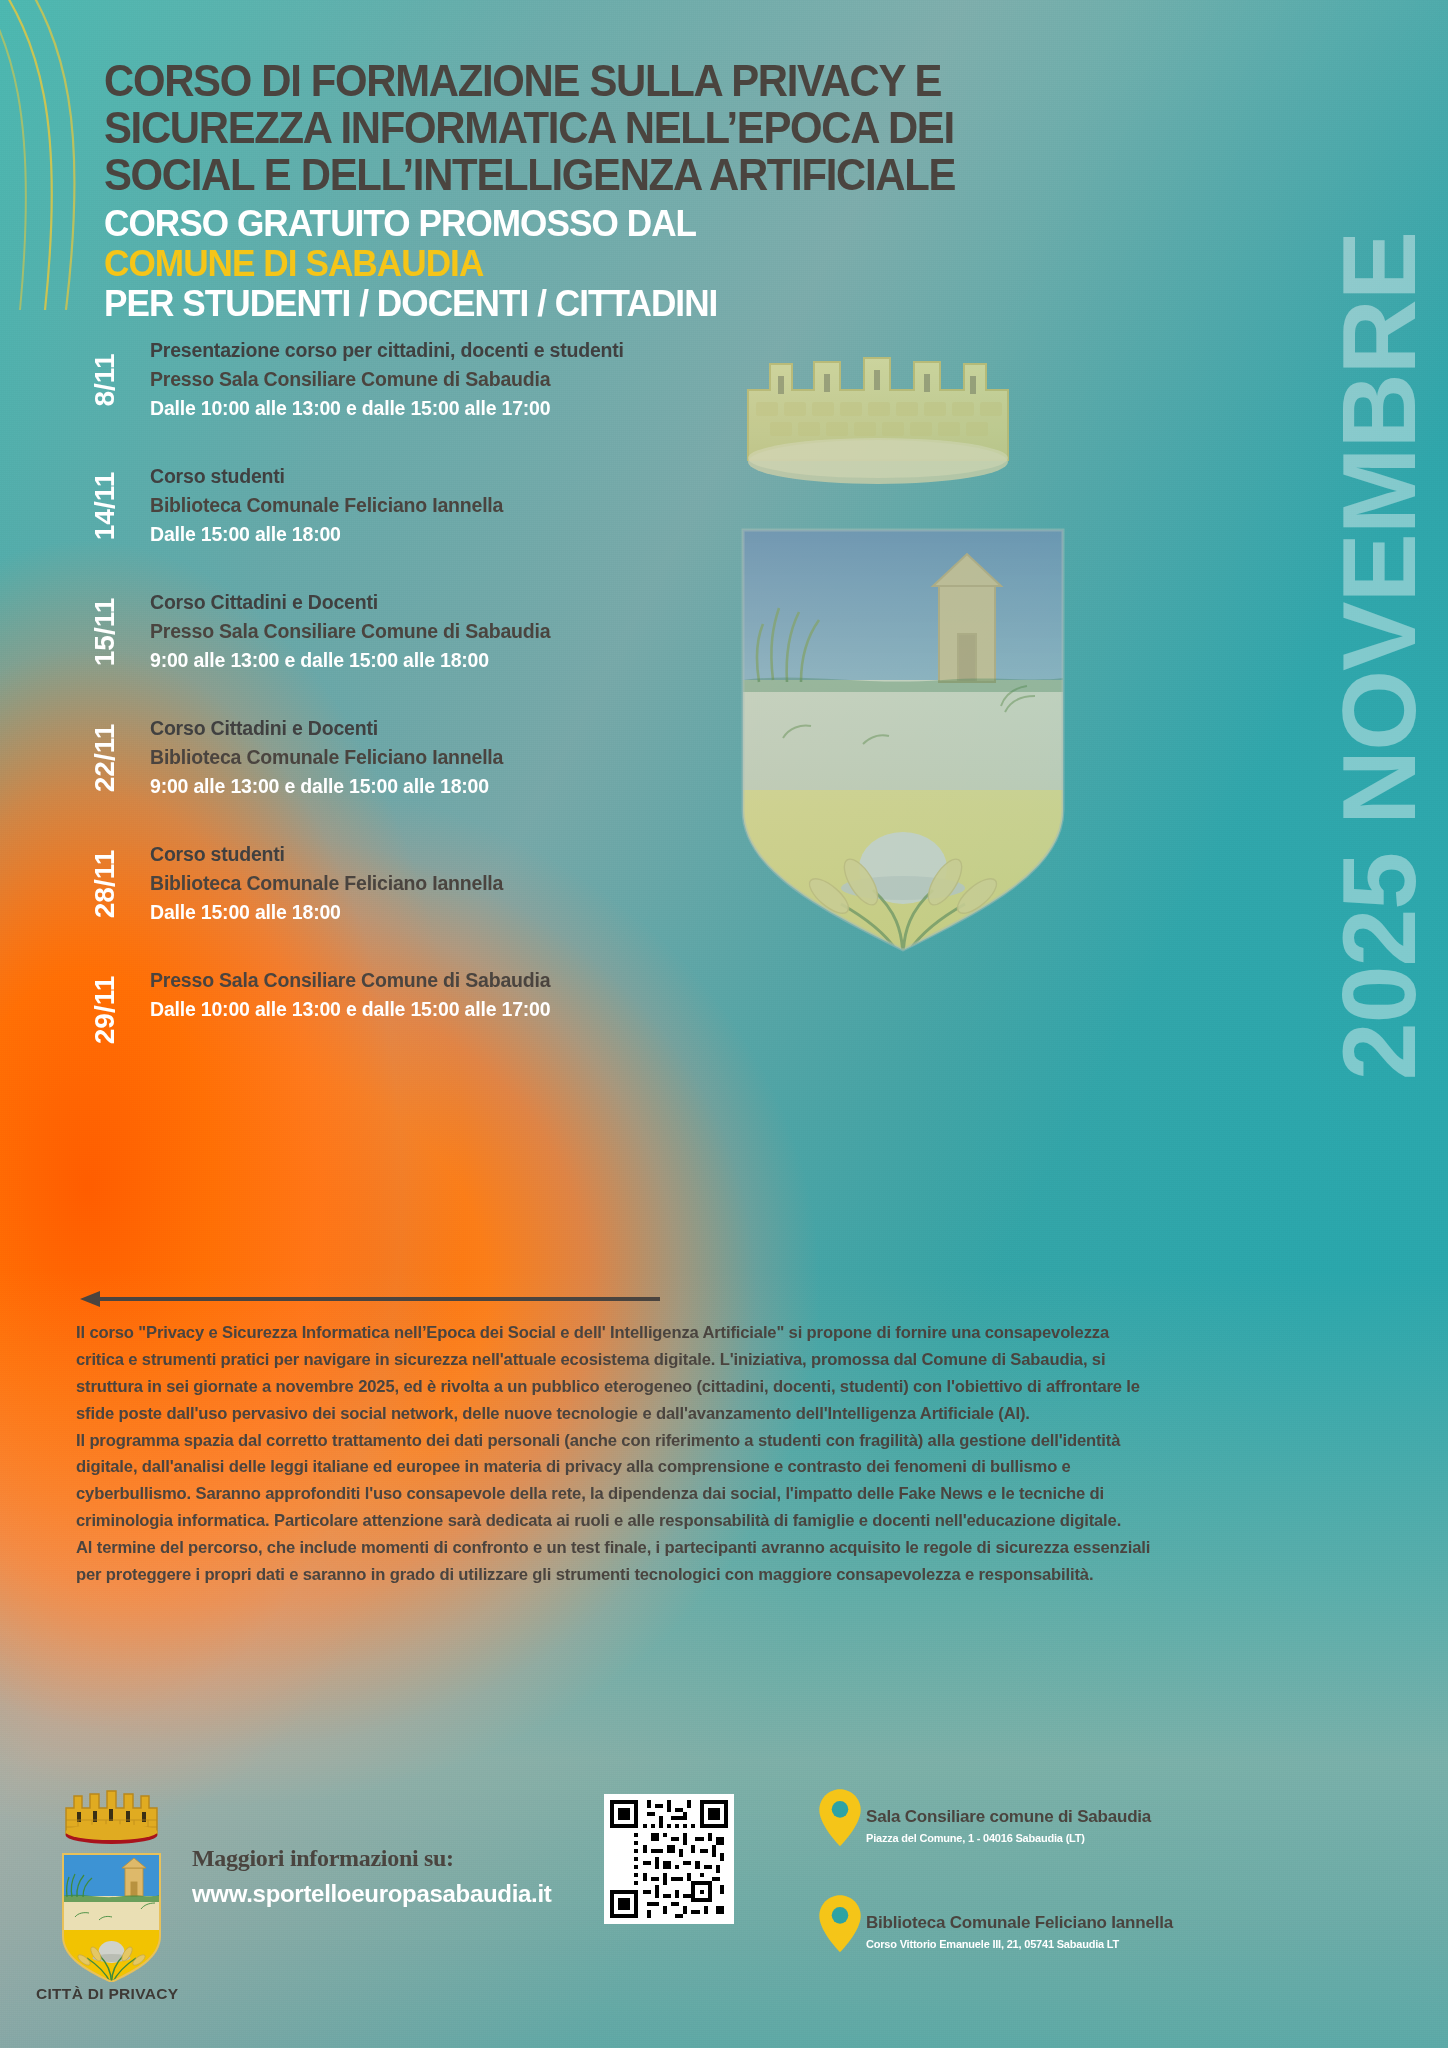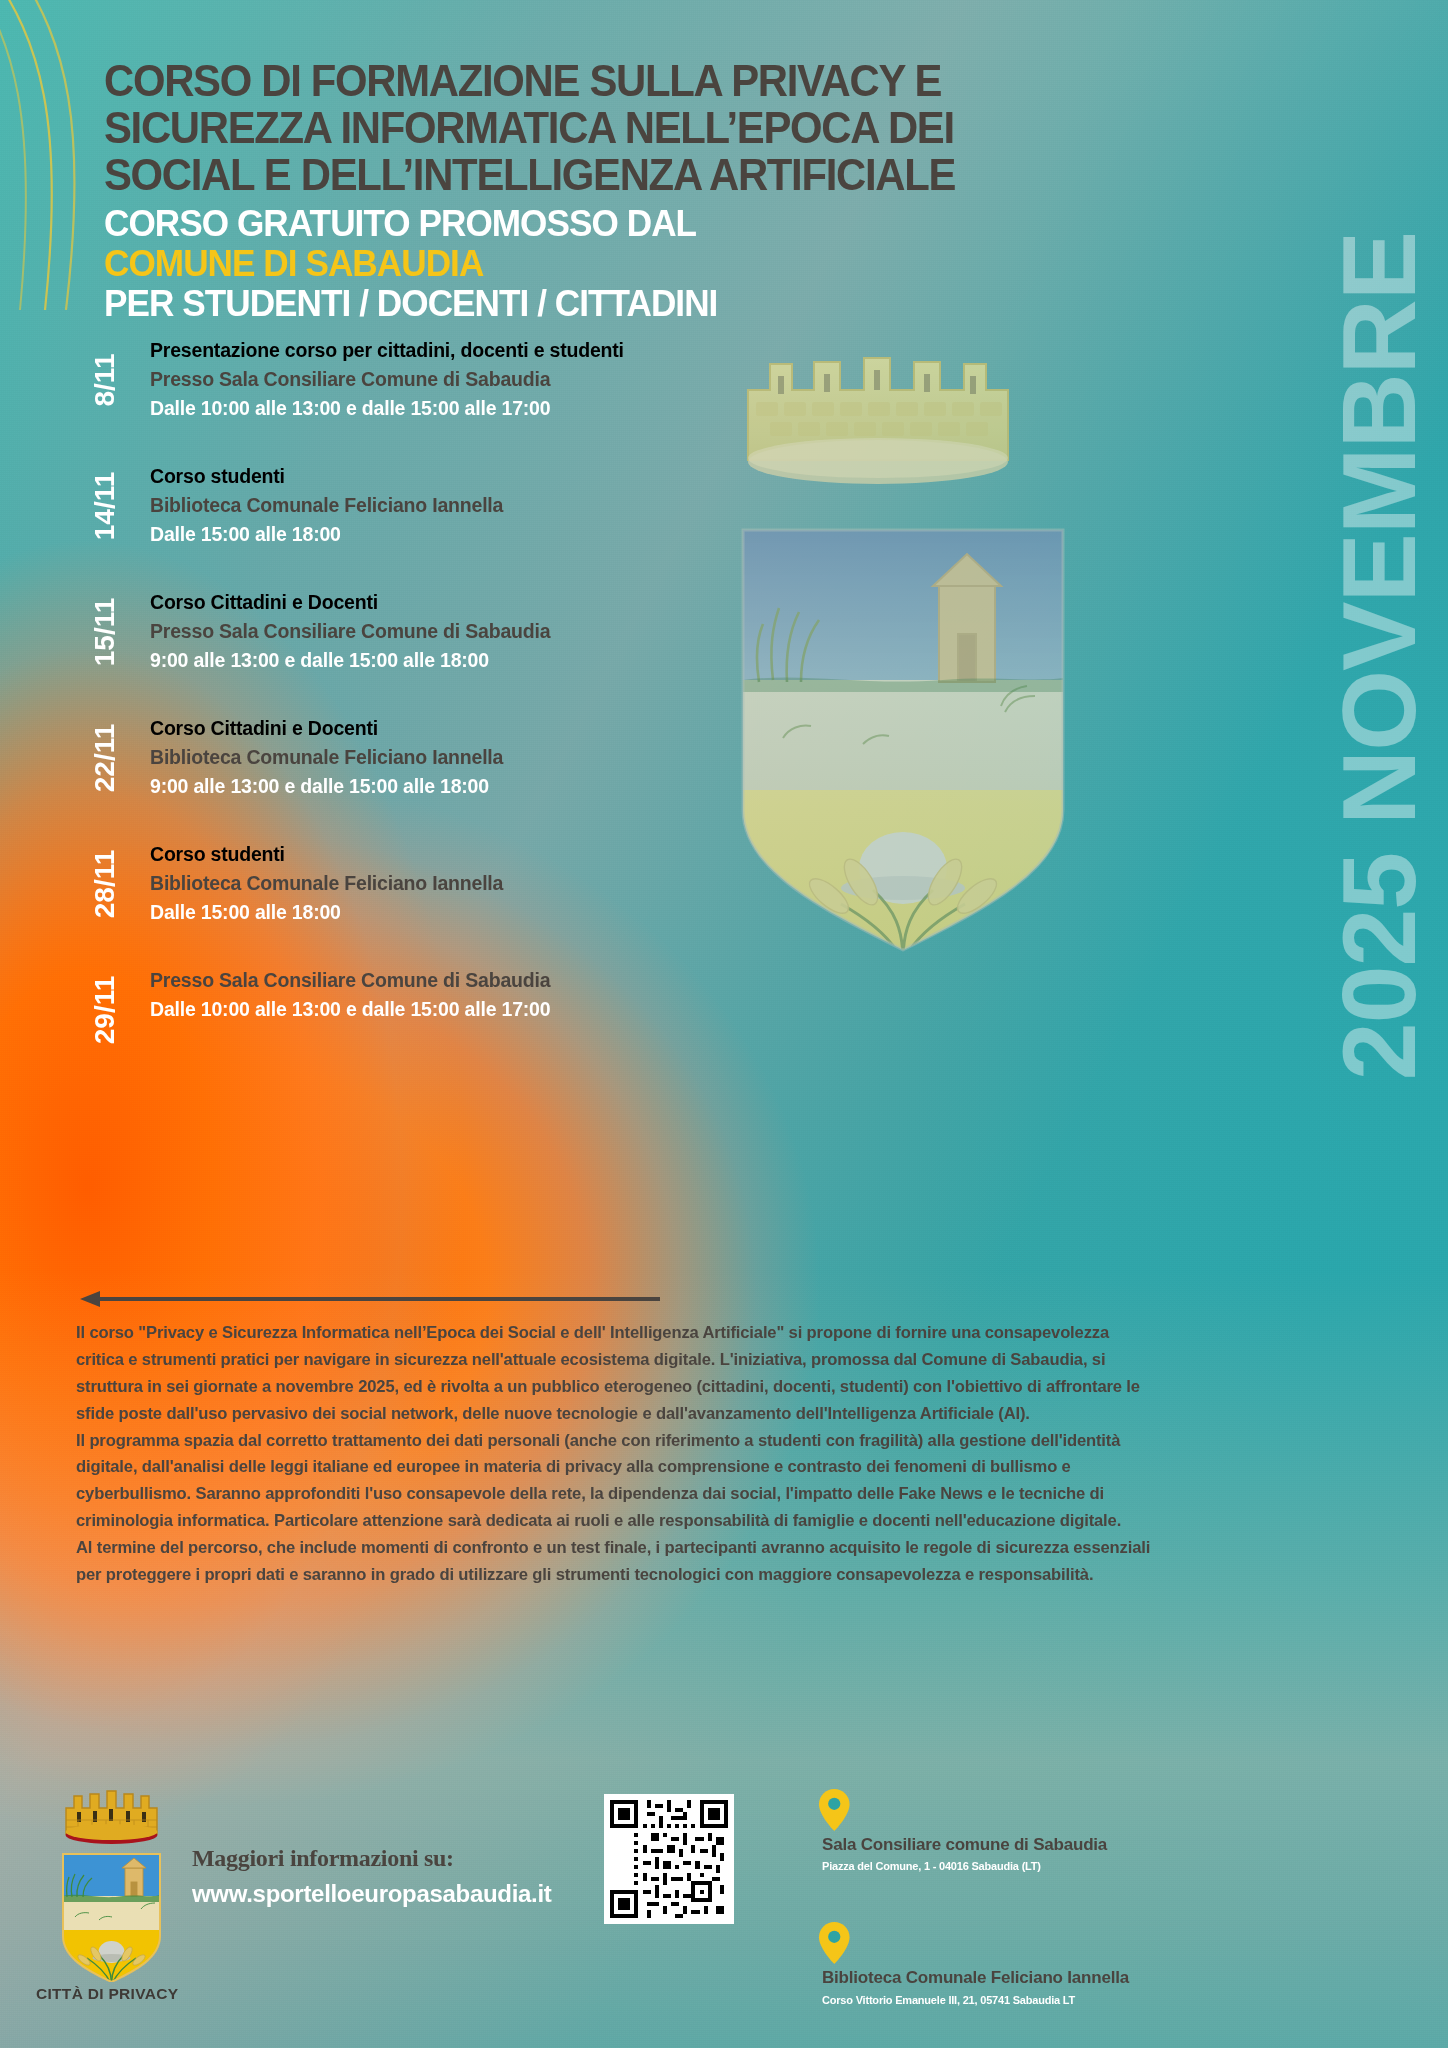--- a/index.html
+++ b/index.html
@@ -205,21 +205,21 @@
     font-size: 28px;
     font-weight: 800;
     color: #ffffff;
     letter-spacing: 0px;
     white-space: nowrap;
   }
   .sched-text { padding-left: 18px; padding-top: 2px; }
   .sched-title {
     font-size: 19.5px;
     font-weight: 700;
-    color: #000000;
+    color: #404040;
     line-height: 1.48;
     letter-spacing: -0.2px;
   }
   .sched-place {
     font-size: 19.5px;
     font-weight: 700;
     color: #4a443f;
     line-height: 1.48;
     letter-spacing: -0.2px;
   }
@@ -317,23 +317,22 @@
   .qr-box svg { display:block; width: 100%; height: 100%; }
 
   .locations {
     position: absolute;
     left: 818px;
     top: 1786px;
     width: 580px;
   }
   .loc-row {
     display: flex;
-    align-items: flex-start;
+    align-items: flex-end;
     margin-bottom: 44px;
-    flex-direction: column;
   }
   .loc-pin { flex: 0 0 44px; margin-top: 2px; }
   .loc-txt { padding-left: 4px; }
   .loc-name {
     font-size: 17px;
     font-weight: 700;
     color: #4a443f;
     line-height: 1.55;
     letter-spacing: -0.2px;
   }

